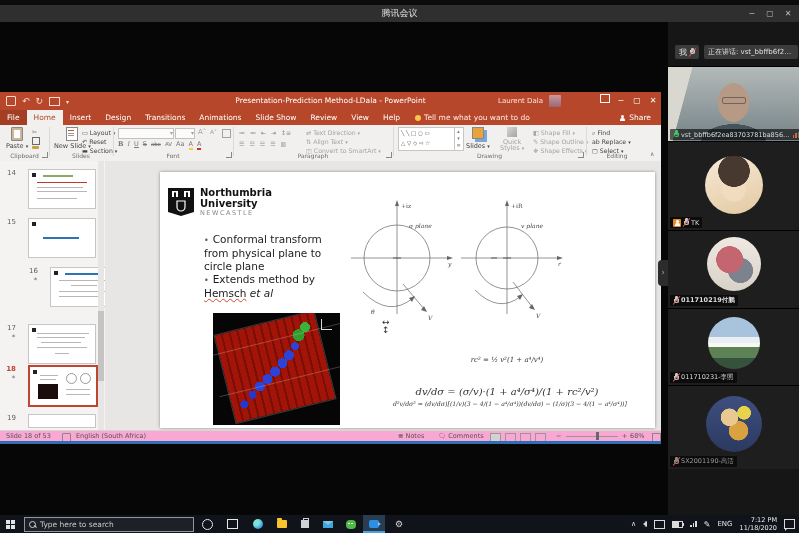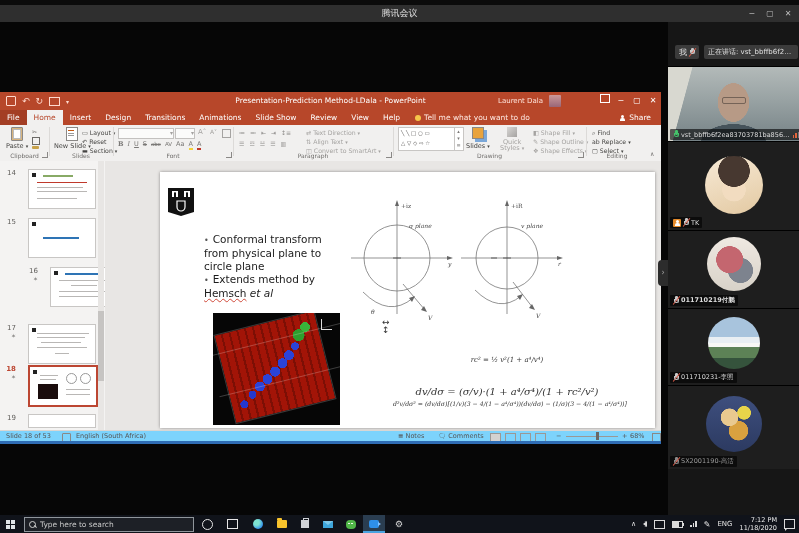--- a/index.html
+++ b/index.html
@@ -80,21 +80,21 @@
       radial-gradient(circle 4px at 74% 33%, #2b43d8 98%, transparent),
       radial-gradient(circle 6px at 80% 22%, #2e9e2e 98%, transparent),
       radial-gradient(circle 5px at 88% 15%, #39b43a 98%, transparent),
       repeating-linear-gradient(90deg, #a21407 0 6px, #7c0f05 6px 8px);
     border:1px solid #3a3a3a;}
   .cfdrot:before{content:"";position:absolute;left:-10px;top:18px;width:140%;height:1px;background:rgba(255,255,255,.22);box-shadow:0 42px 0 rgba(255,255,255,.22);}
   .cfdaxis{position:absolute;right:8px;top:6px;width:10px;height:10px;border-left:1px solid #ddd;border-bottom:1px solid #ddd;}
   .movecur{font-size:9px;color:#333;line-height:8px;text-align:center;}
 
   
-  .pstatus{left:0;top:338px;width:661px;height:11px;background:#7dd3fc;border-top:1px solid #d8d6d4;font-size:6.5px;color:#555;}
+  .pstatus{left:0;top:338px;width:661px;height:11px;background:#f9a8d4;border-top:1px solid #d8d6d4;font-size:6.5px;color:#555;}
   .sline{line-height:10px;}
   .viewbox{width:9px;height:7px;border:1px solid #9a9896;top:1.5px;}
   .viewbox.on{background:#d4d2d0;}
   .ztrack{top:5px;width:52px;height:1px;background:#9a9896;}
   .zthumb{top:1px;width:3px;height:8px;background:#6a6866;}
   .blueline{left:0;top:349px;width:661px;height:3px;background:#2f6db5;}
 
   
   .sidebar{left:668px;top:22px;width:131px;height:493px;background:#161616;}
   .chip{position:absolute;background:#3b3b3b;border-radius:2px;height:14px;display:flex;align-items:center;gap:2px;padding:0 4px;color:#e0e0e0;}
@@ -400,20 +400,25 @@
             <rect x="0" y="0" width="26" height="24" fill="#111"></rect>
             <path d="M0 24 L13 28 L26 24" fill="#111"></path>
             <rect x="4" y="4" width="2" height="5" fill="#fff"></rect>
               <rect x="8" y="4" width="2" height="5" fill="#fff"></rect>
             <rect x="16" y="4" width="2" height="5" fill="#fff"></rect>
               <rect x="20" y="4" width="2" height="5" fill="#fff"></rect>
             <rect x="4" y="3" width="6" height="1.4" fill="#fff"></rect>
               <rect x="16" y="3" width="6" height="1.4" fill="#fff"></rect>
             <path d="M9 13 h8 v6 a4 4 0 0 1 -4 4 a4 4 0 0 1 -4 -4 z" fill="none" stroke="#fff" stroke-width="1.2"></path>
           </svg>
+          <div class="ab" style="left:40px;top:15px;">
+            <div class="uni1">Northumbria</div>
+            <div class="uni1">University</div>
+            <div class="uni3">NEWCASTLE</div>
+          </div>
 
           <div class="ab bullets" style="left:44px;top:52px;width:132px;">
             <div style="margin-top:9px;"><span class="dot">•</span><span>Conformal transform from physical plane to circle plane</span></div>
             <div><span class="dot">•</span><span>Extends method by </span><span class="wavy">Hemsch</span> <span style="font-style:italic;">et al</span></div>
           </div>
 
           <div class="ab cfd">
             <div class="cfdrot"></div>
             <div class="cfdaxis"></div>
           </div>

